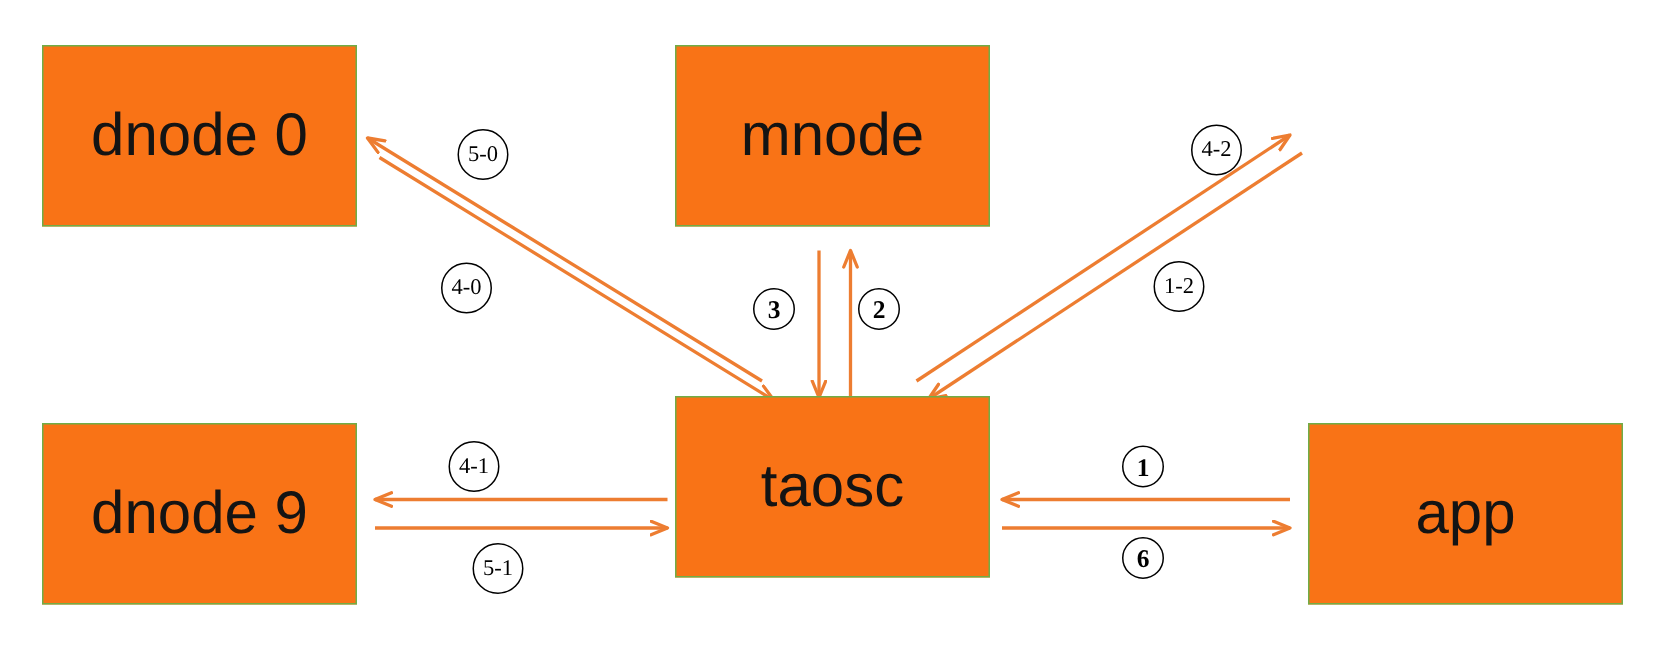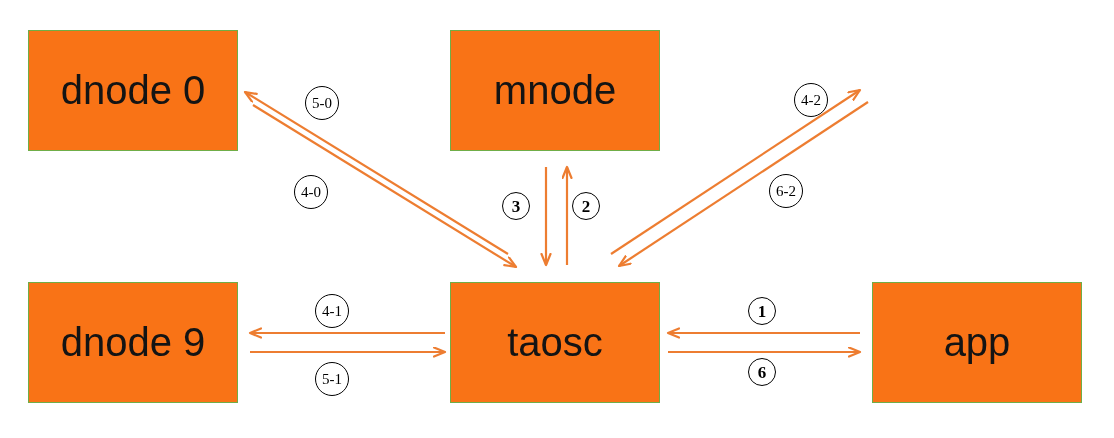--- a/index.html
+++ b/index.html
@@ -91,27 +91,27 @@
     <line class="arrow" x1="445" y1="333" x2="250" y2="333" marker-end="url(#ah)"></line>
     <line class="arrow" x1="250" y1="352" x2="445" y2="352" marker-end="url(#ah)"></line>
 
     <line class="arrow" x1="860" y1="333" x2="668" y2="333" marker-end="url(#ah)"></line>
     <line class="arrow" x1="668" y1="352" x2="860" y2="352" marker-end="url(#ah)"></line>
   </svg>
 
   <div class="node" style="left:28px;  top:30px;">dnode 0</div>
   <div class="node" style="left:450px; top:30px;">mnode</div>
   <div class="node" style="left:28px;  top:282px;">dnode 9</div>
-  <div class="node" style="left:450px; top:282px;">taosc</div>
+  <div class="node" style="left:450px; top:264px;">taosc</div>
   <div class="node" style="left:872px; top:282px;">app</div>
 
   <div class="edge-label pair" style="left:305px; top:86px;">5-0</div>
   <div class="edge-label pair" style="left:294px; top:175px;">4-0</div>
   <div class="edge-label single" style="left:502px; top:192px;">3</div>
   <div class="edge-label single" style="left:572px; top:192px;">2</div>
   <div class="edge-label pair" style="left:750px; top:83px;margin-left:44px;">4-2</div>
-  <div class="edge-label pair" style="left:769px; top:174px;">6-2</div>
-  <div class="edge-label pair" style="left:315px; top:294px;">4-1</div>
+  <div class="edge-label pair" style="left:769px; top:174px;">1-2</div>
+  <div class="edge-label pair" style="left:299px; top:294px;">4-1</div>
   <div class="edge-label pair" style="left:315px; top:362px;">5-1</div>
   <div class="edge-label single" style="left:748px; top:297px;">1</div>
   <div class="edge-label single" style="left:748px; top:358px;">6</div>
 
 </div>
 
 </body></html>

